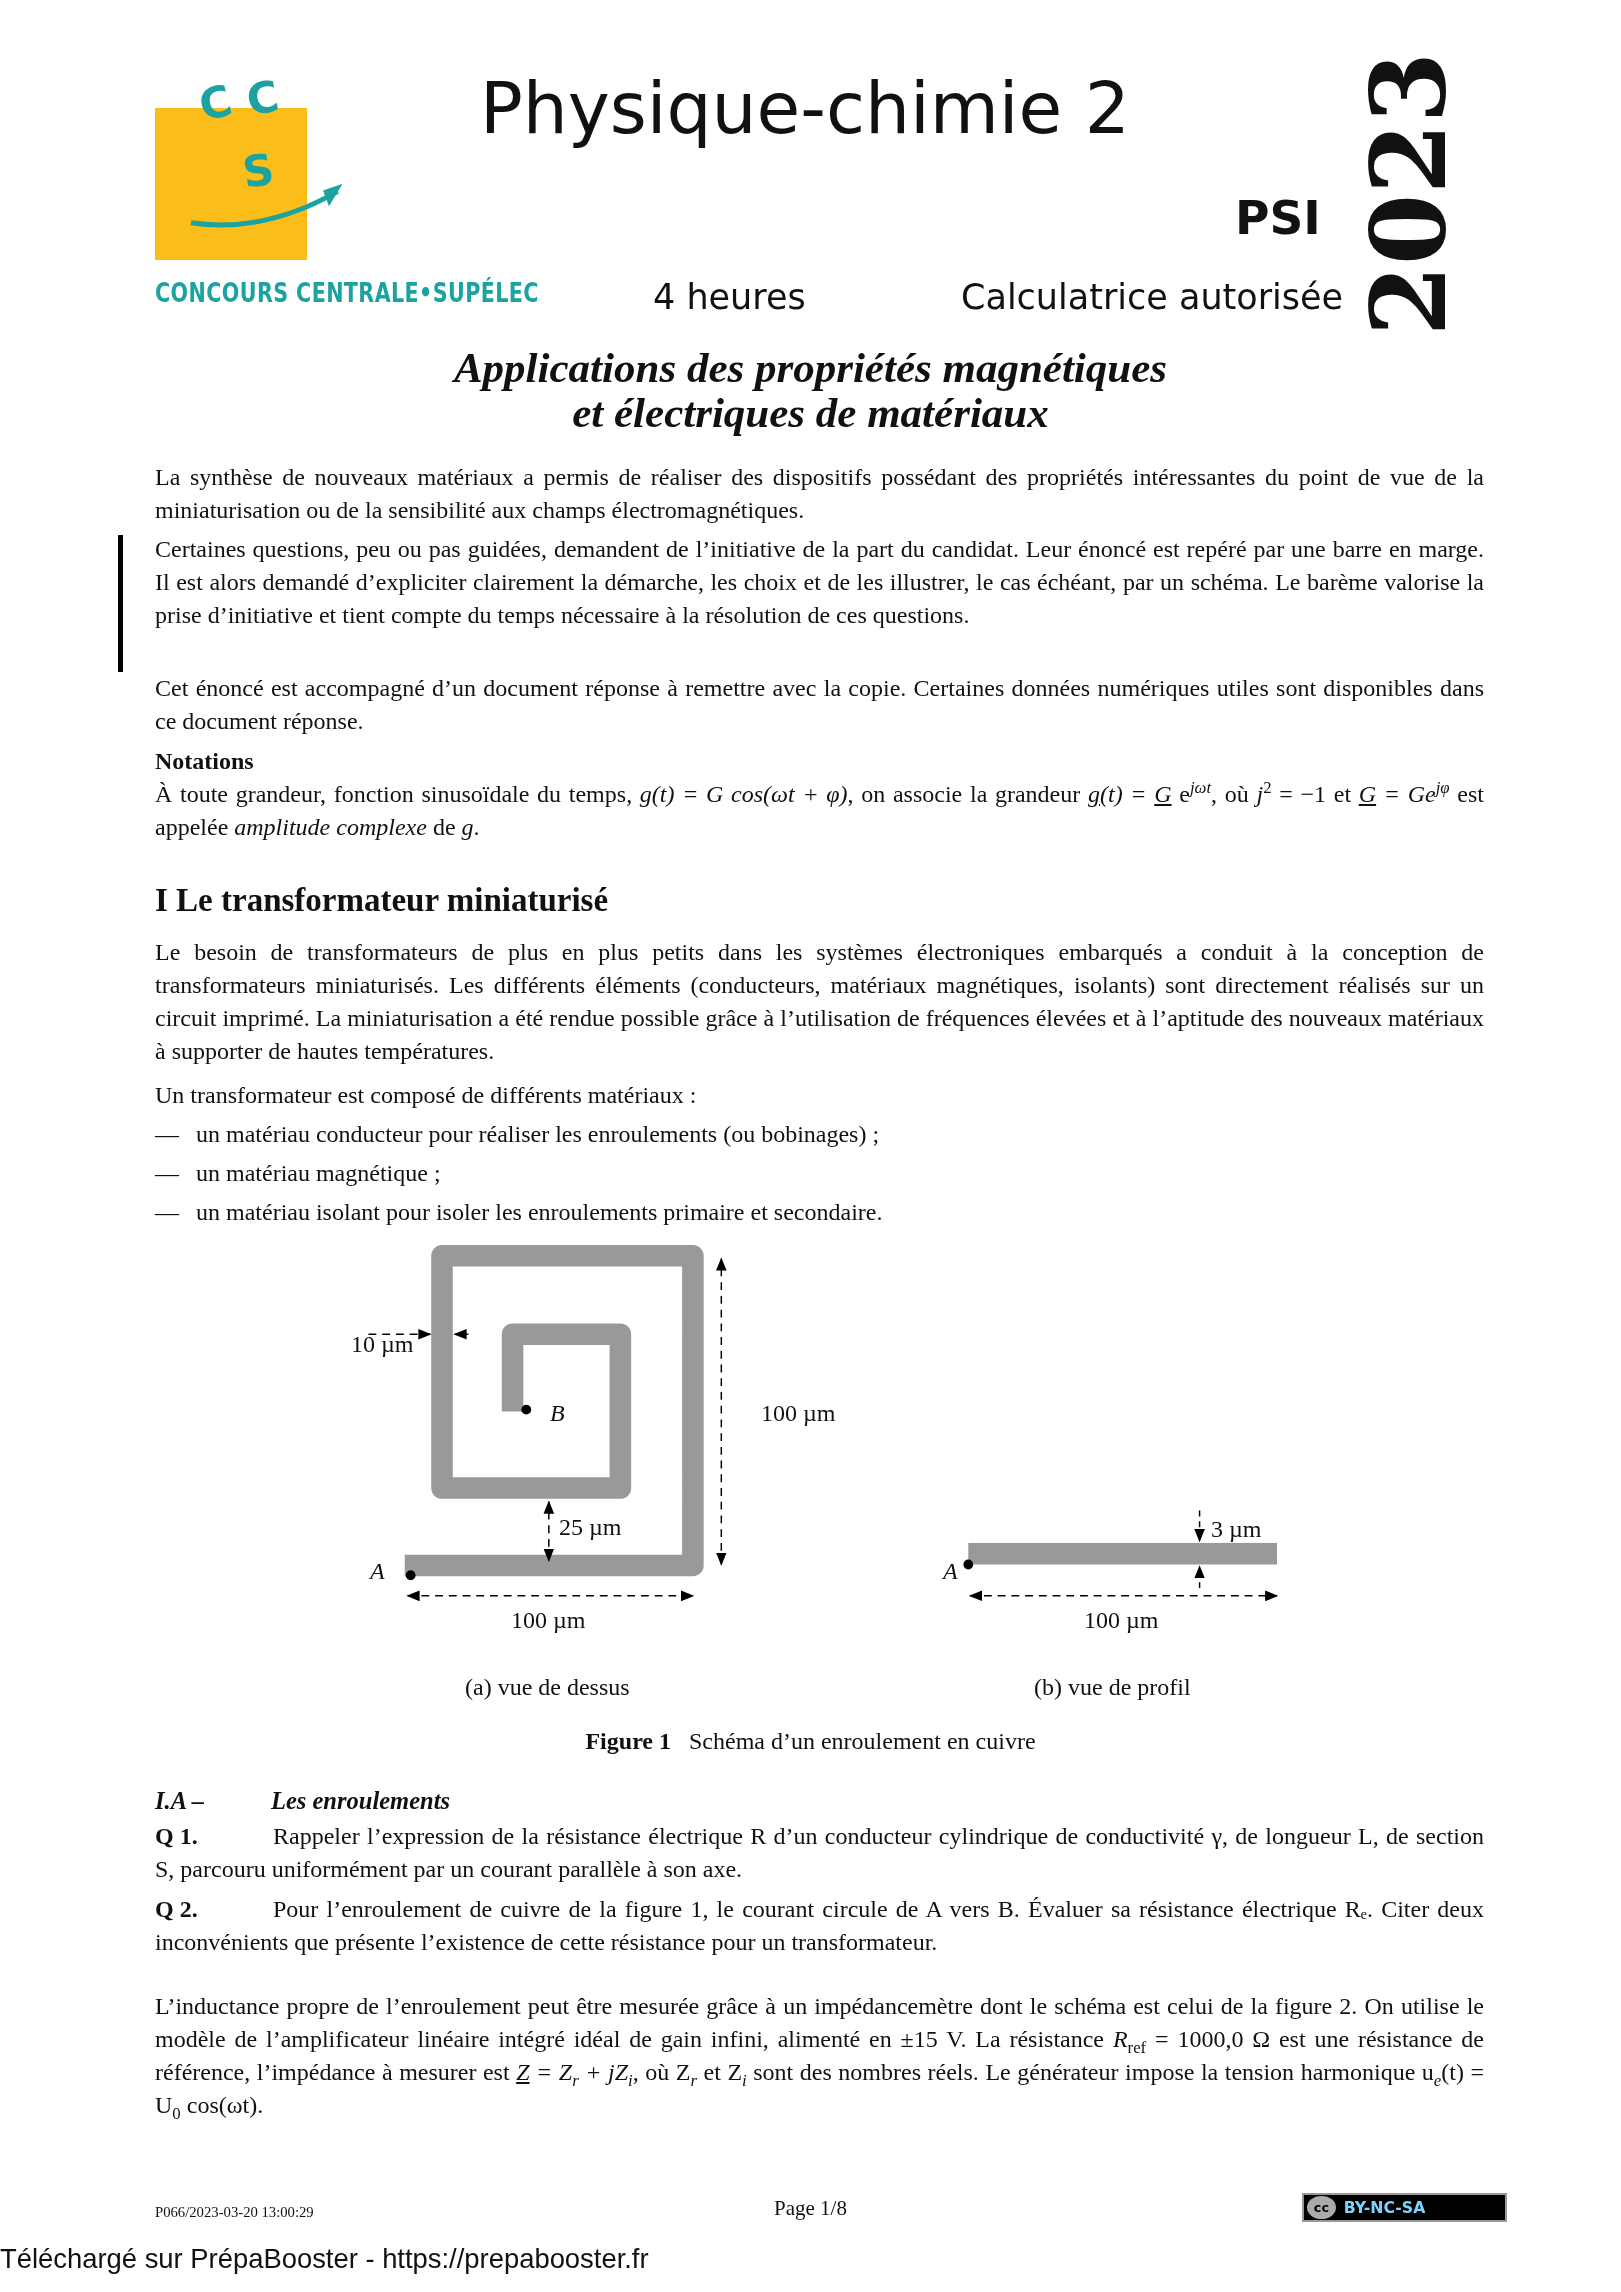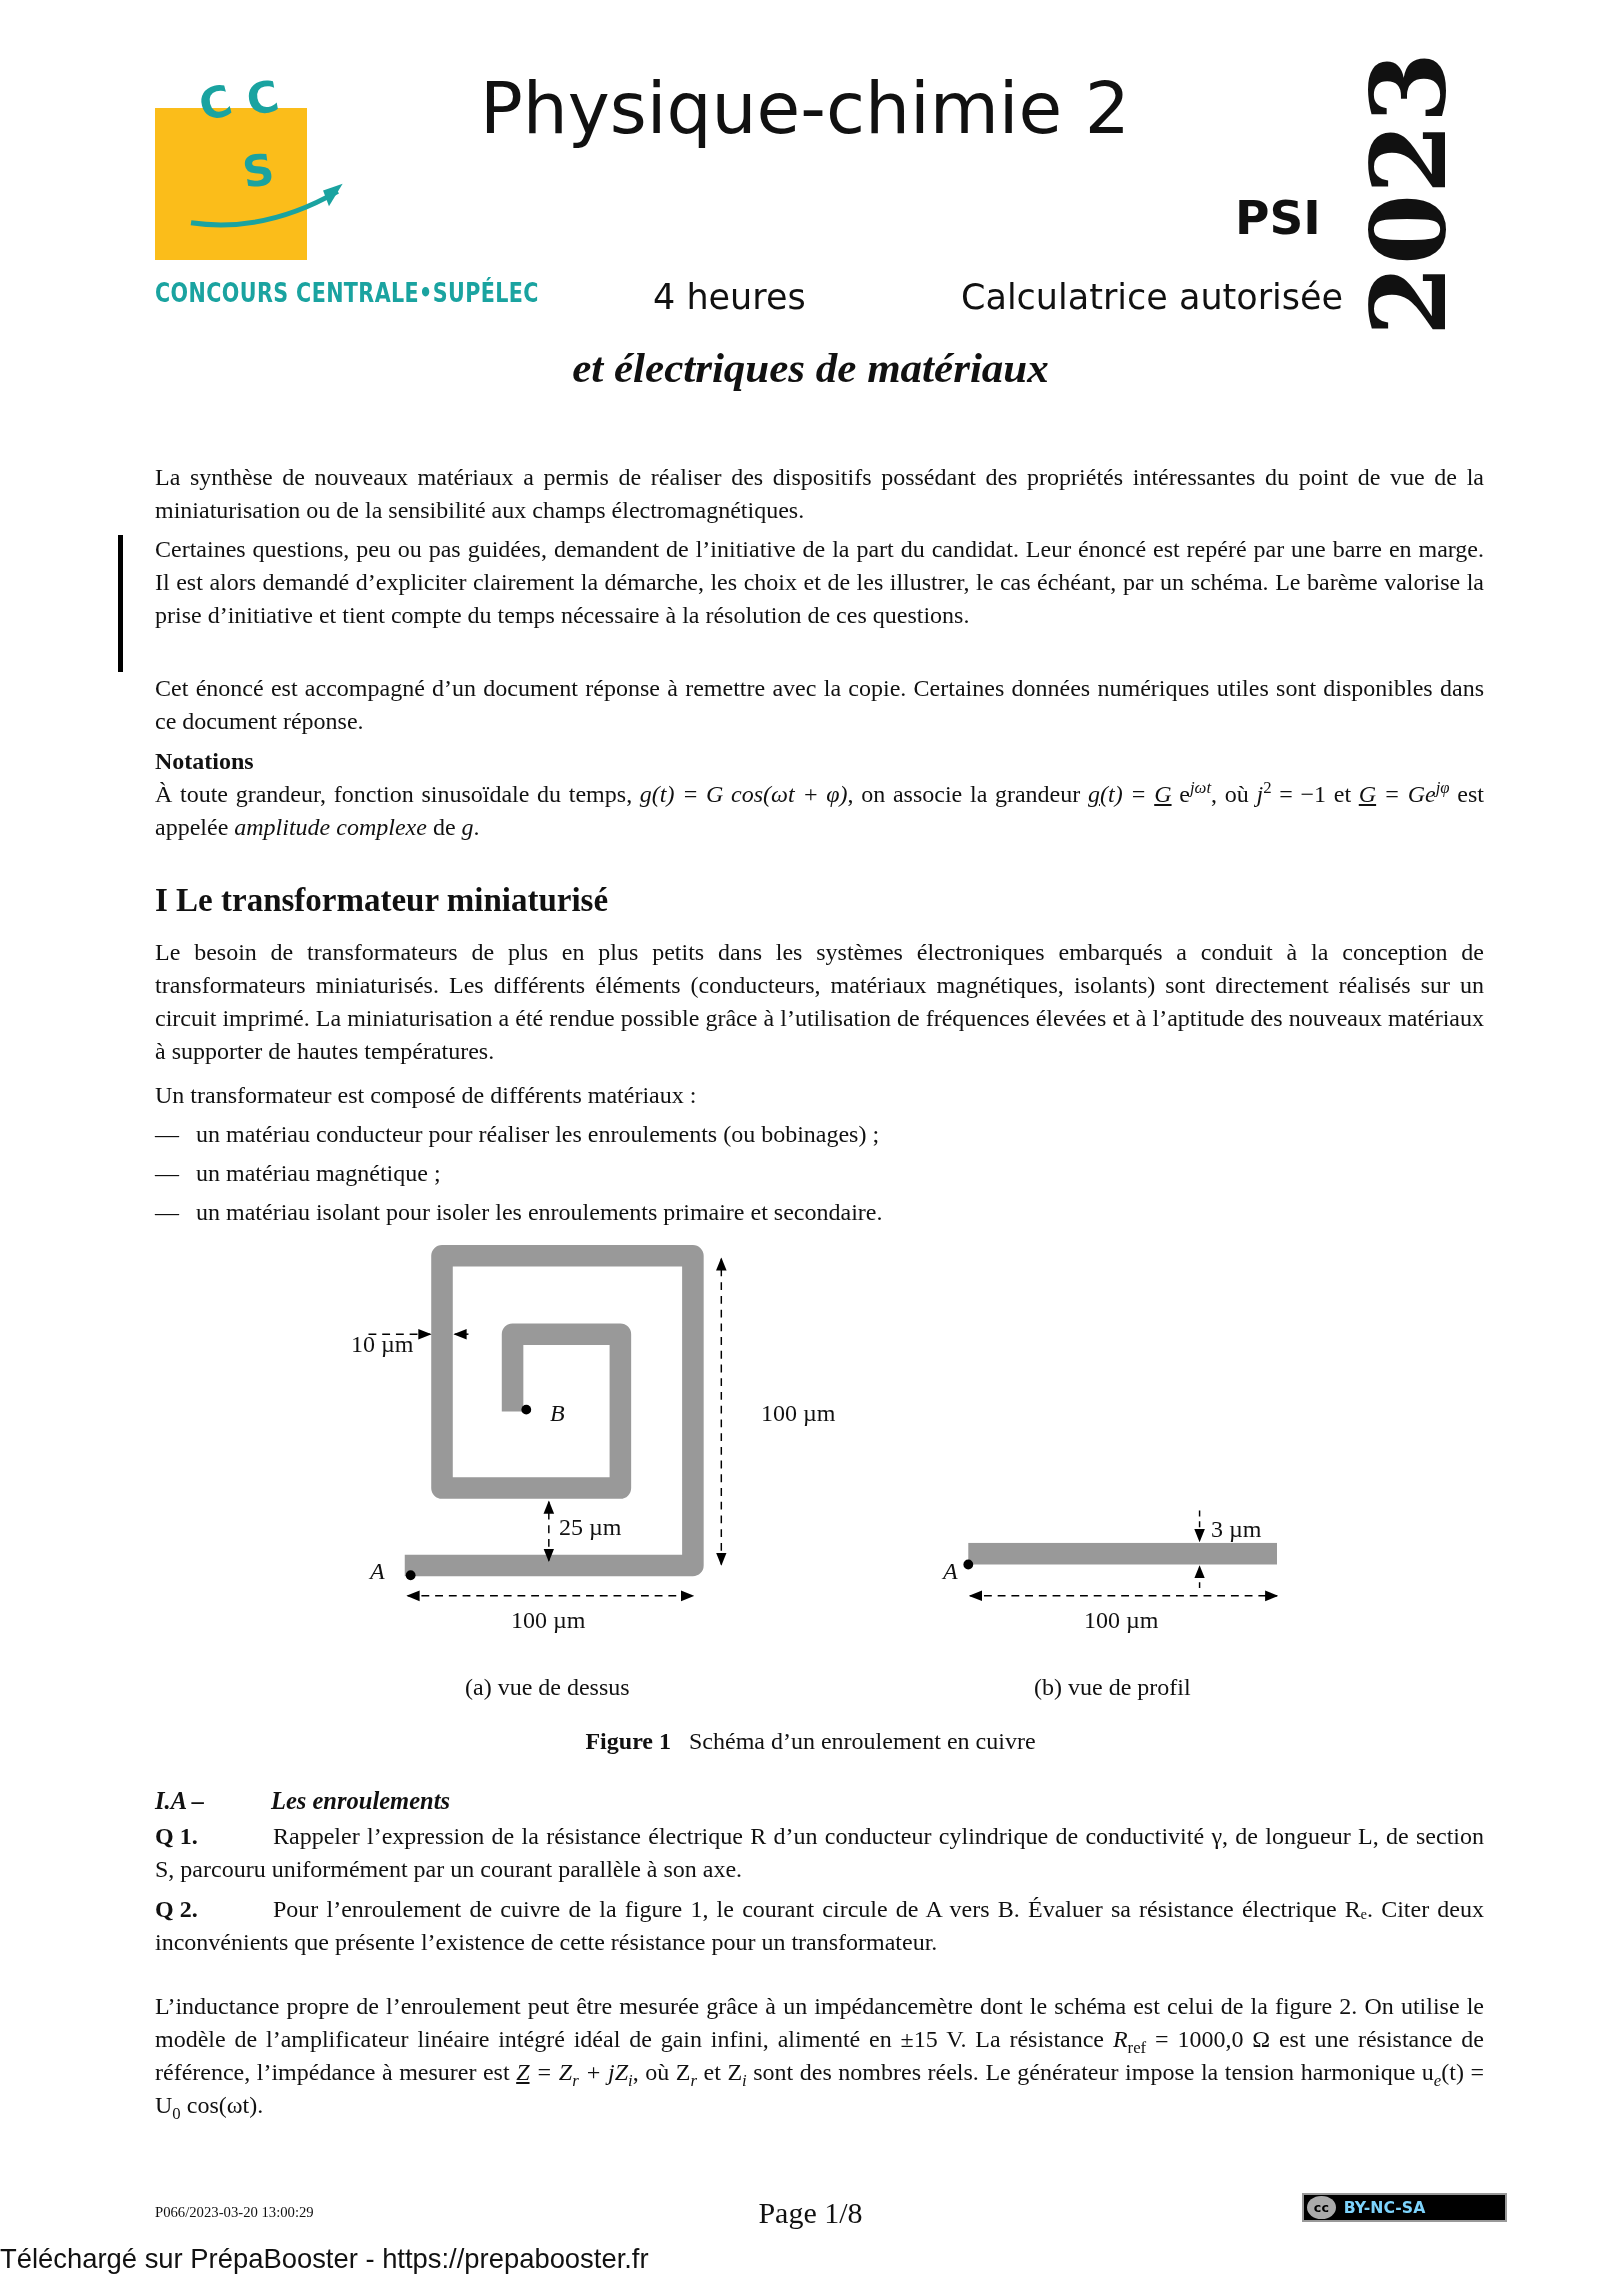--- a/index.html
+++ b/index.html
@@ -28,21 +28,21 @@
   #section-title { left: 155px; top: 882px; font-size: 33px; font-weight: bold;
                    font-family: "Liberation Serif", "DejaVu Serif", serif; }
   .bullet { display: flex; }
   .bullet .dash { width: 41px; flex: none; }
   #fig { left: 0; top: 0; width: 1621px; height: 2293px; pointer-events: none; }
   .caption-sub { font-size: 24px; font-family: "Liberation Serif", "DejaVu Serif", serif; }
   #subsection { left: 155px; top: 1787px; font-size: 24.5px; font-style: italic; font-weight: bold;
                 font-family: "Liberation Serif", "DejaVu Serif", serif; }
   .qlabel { font-weight: bold; display: inline-block; width: 118px; }
   #footer-id { left: 155px; top: 2204px; font-size: 14.7px; font-family: "Liberation Serif", serif; }
-  #footer-page { left: 0; width: 1621px; top: 2196px; text-align: center; font-size: 30px; font-family: "Liberation Serif", serif; }
+  #footer-page { left: 0; width: 1621px; top: 2196px; text-align: center; font-size: 21px; font-family: "Liberation Serif", serif; }
   #cc-badge { left: 1302px; top: 2193px; width: 205px; height: 29px; background: #000; border: 2px solid #999;
               box-sizing: border-box; display: flex; align-items: center; }
   #cc-badge .cc { width: 29px; height: 23.5px; margin-left: 2.9px; background: #aaa; border-radius: 50%; color: #000;
                   font-size: 12.7px; font-weight: bold; display: flex; align-items: center; justify-content: center;
                   font-family: "DejaVu Sans", sans-serif; }
   #cc-badge .lbl { color: #7dd3fc; font-size: 15.7px; font-weight: bold; margin-left: 7.8px; font-family: "DejaVu Sans", sans-serif; }
   #download { left: 0; width: 1621px; top: 2243px; text-align: left; font-size: 27.4px; font-family: "Liberation Sans", sans-serif; }
   .mathit { font-style: italic; }
   sup, sub { font-size: 70%; line-height: 0; }
 </style>
@@ -61,20 +61,21 @@
 
 <div id="title" class="abs">Physique-chimie 2</div>
 <div id="psi" class="abs">PSI</div>
 <div id="year" class="abs">
     <span>2023</span>
   </div>
 <div id="duration" class="abs">4 heures</div>
 <div id="calc" class="abs">Calculatrice autorisée</div>
 
 <div id="subject" class="abs">
+  <div>Applications des propriétés magnétiques</div>
   <div>et électriques de matériaux</div>
 </div>
 
 <div class="para" style="top:461px">
   <p>La synthèse de nouveaux matériaux a permis de réaliser des dispositifs possédant des propriétés intéressantes du point de vue de la miniaturisation ou de la sensibilité aux champs électromagnétiques.</p>
 </div>
 <div id="margin-bar" class="abs"></div>
 <div class="para" style="top:533px">
   <p>Certaines questions, peu ou pas guidées, demandent de l’initiative de la part du candidat. Leur énoncé est repéré par une barre en marge. Il est alors demandé d’expliciter clairement la démarche, les choix et de les illustrer, le cas échéant, par un schéma. Le barème valorise la prise d’initiative et tient compte du temps nécessaire à la résolution de ces questions.</p>
 </div>

